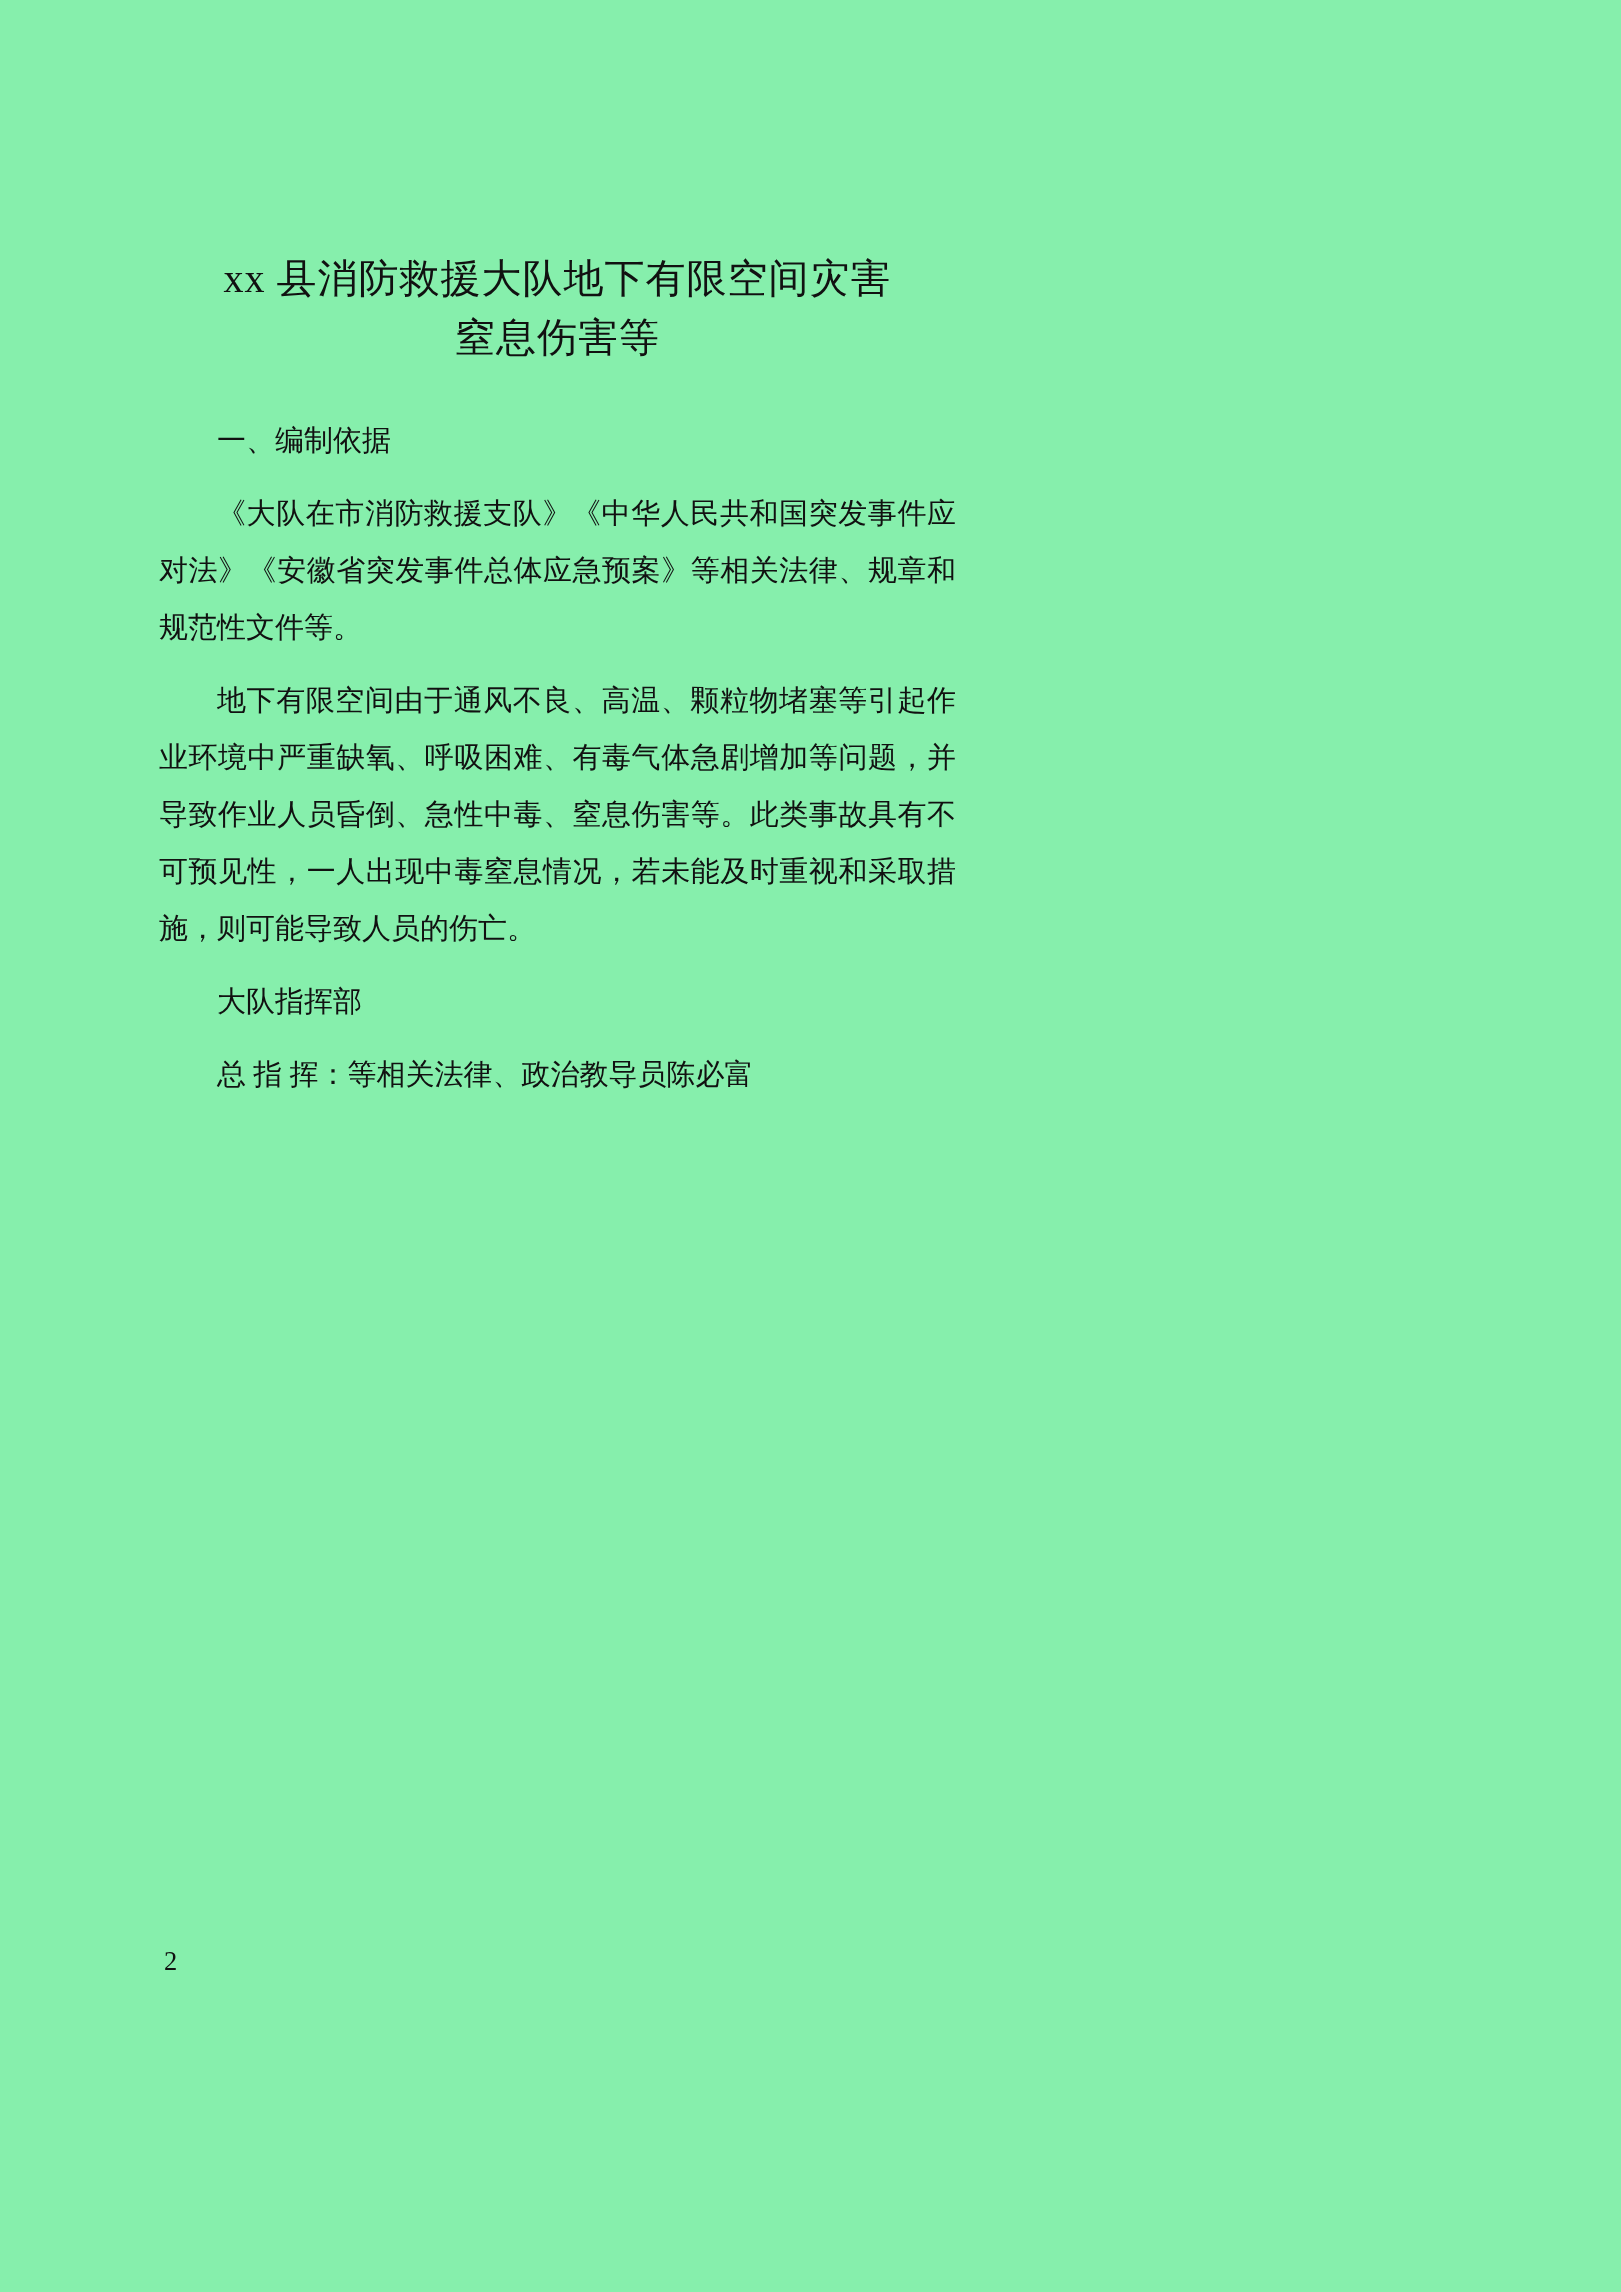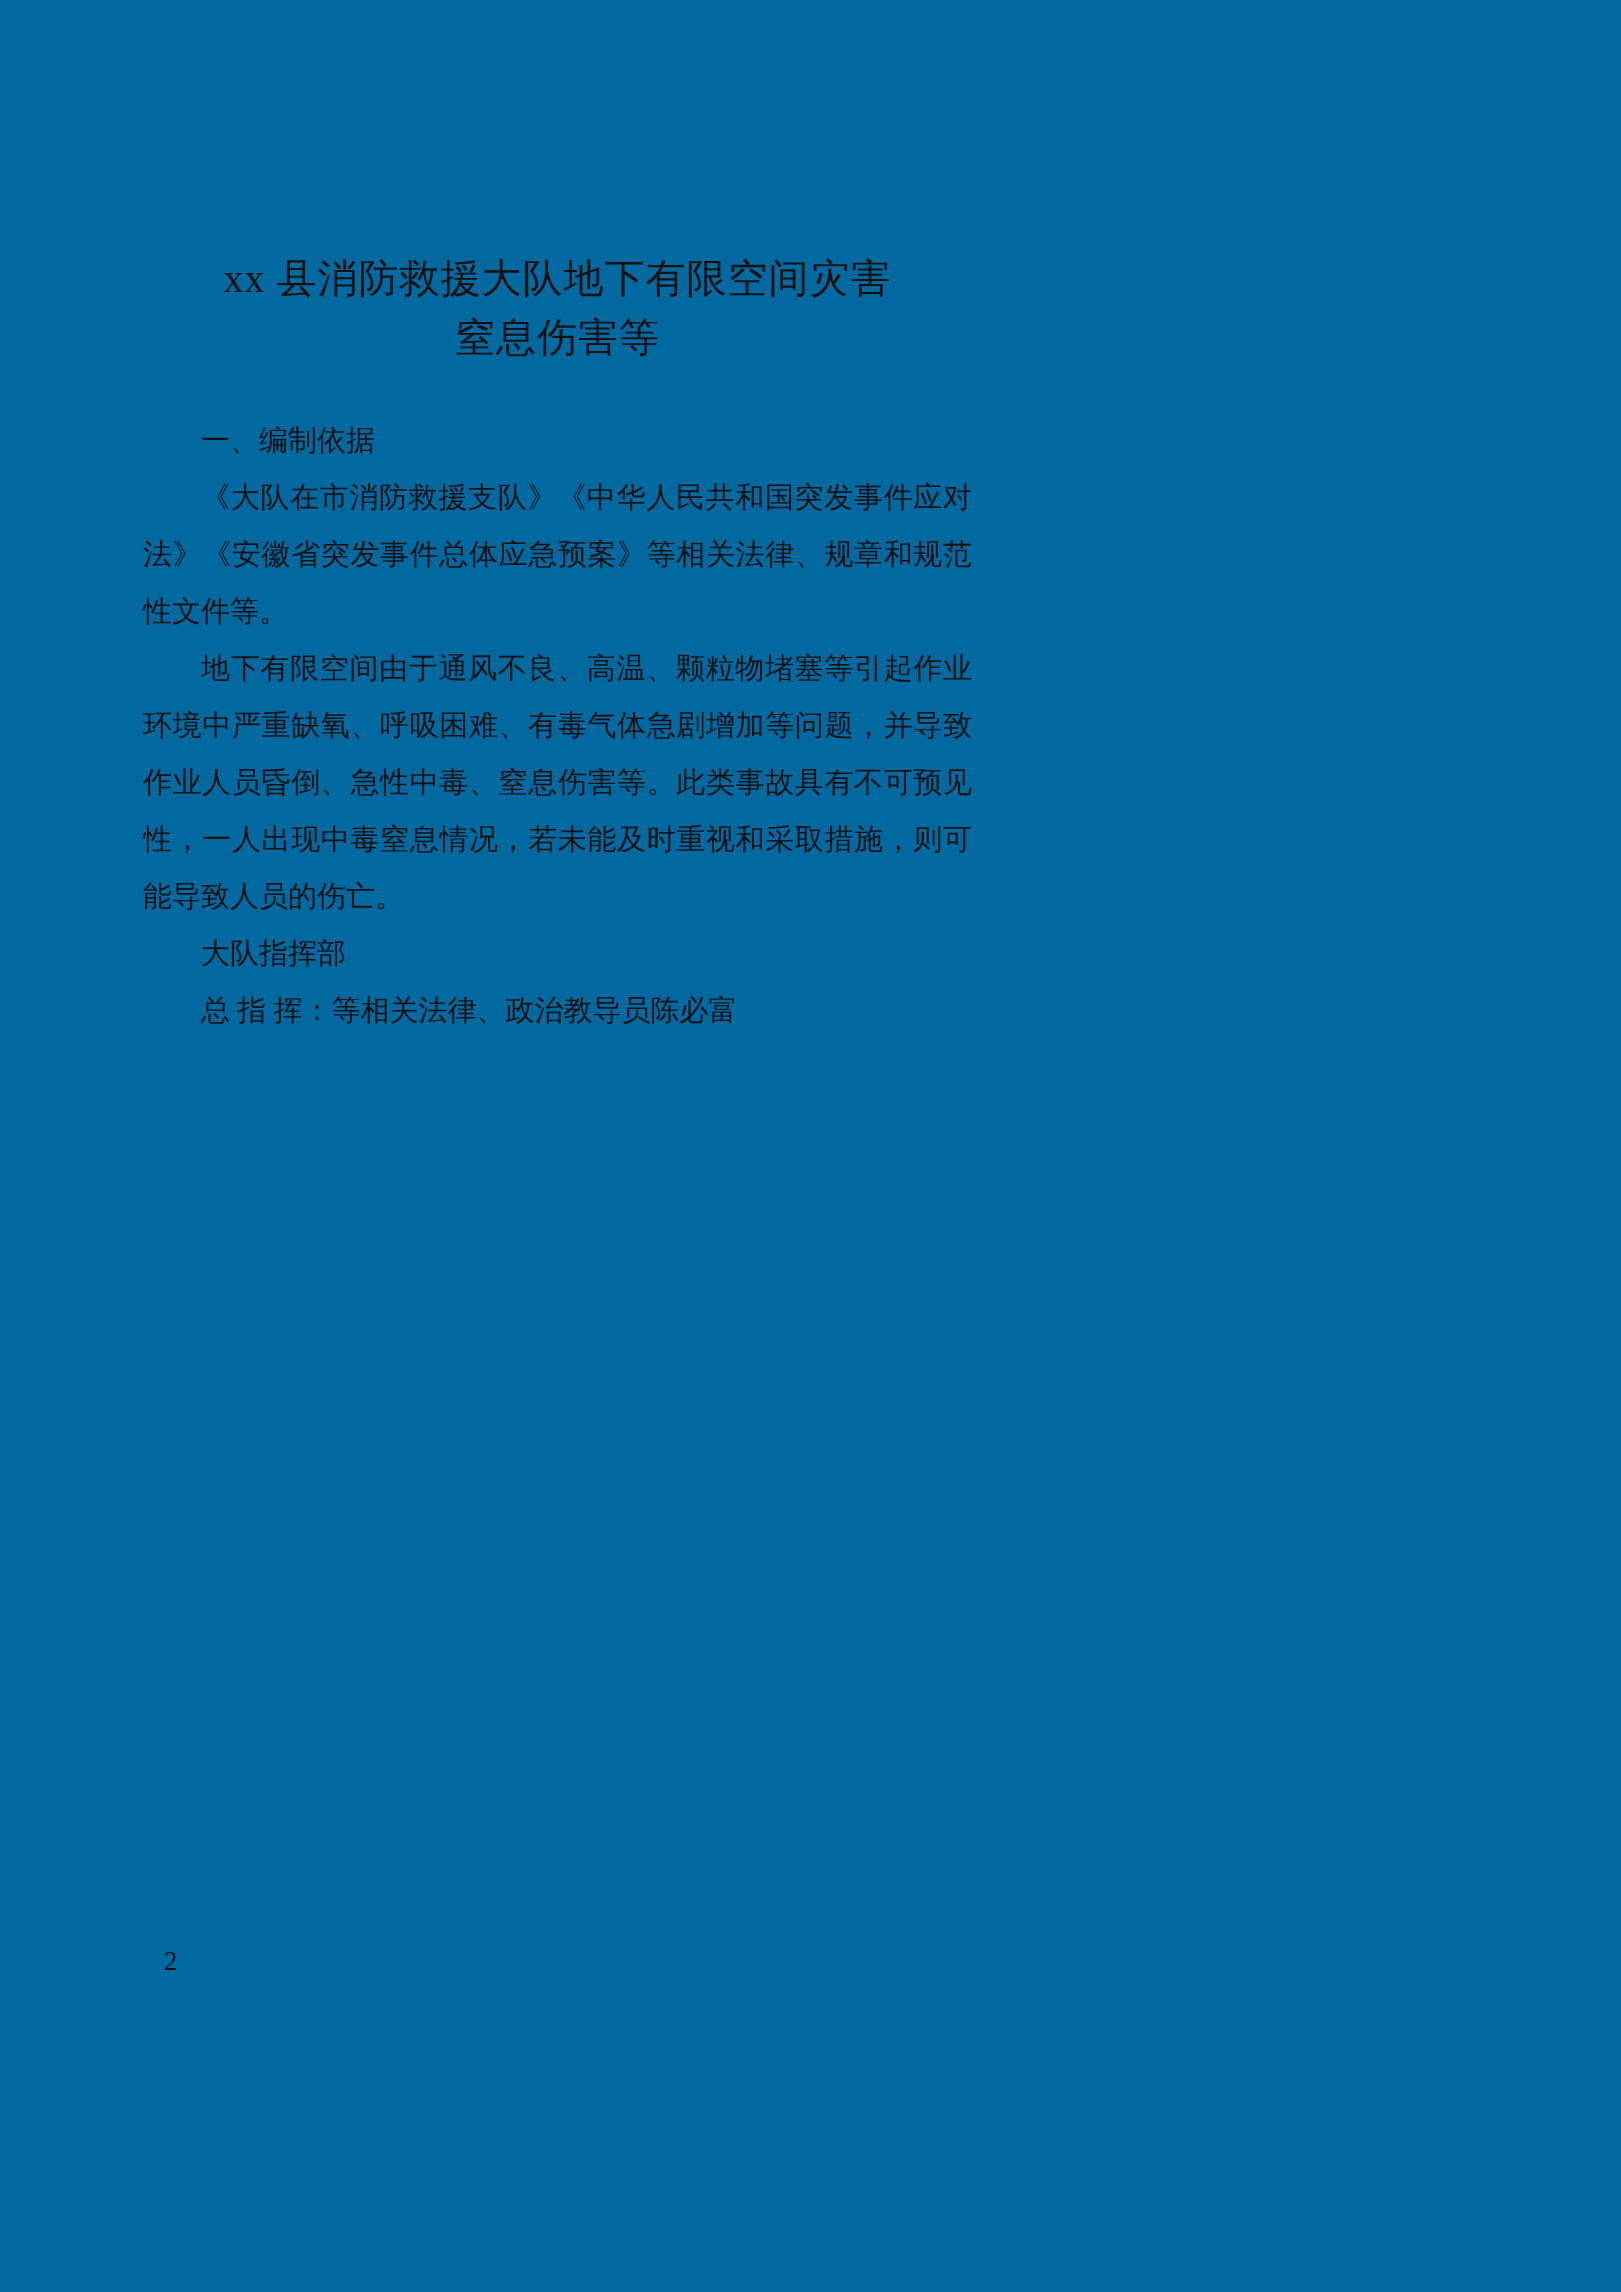--- a/index.html
+++ b/index.html
@@ -7,21 +7,21 @@
   body {
     width: 1621px;
     height: 2293px;
     font-family: "Liberation Serif", "DejaVu Serif", serif;
     color: #111111;
   }
   .page {
     position: relative;
     width: 1621px;
     height: 2293px;
-    background: #0369a1;
+    background: #86efac;
     overflow: hidden;
     padding-left: 11px;
   }
   .content {
     position: absolute;
     left: 143px;
     top: 249px;
     width: 829px;
   }
   .doc-title {
@@ -30,21 +30,21 @@
     line-height: 59px;
     font-weight: 500;
     letter-spacing: 1px;
   }
   .body-text {
     margin-top: 45px;
     font-size: 29px;
     line-height: 57px;
   }
   .body-text p {
-    margin: 0;
+    margin: 16px;
   }
   .heading {
     text-indent: 2em;
     text-align: left;
   }
   .para {
     text-indent: 2em;
     text-align: justify;
     text-justify: inter-character;
   }

